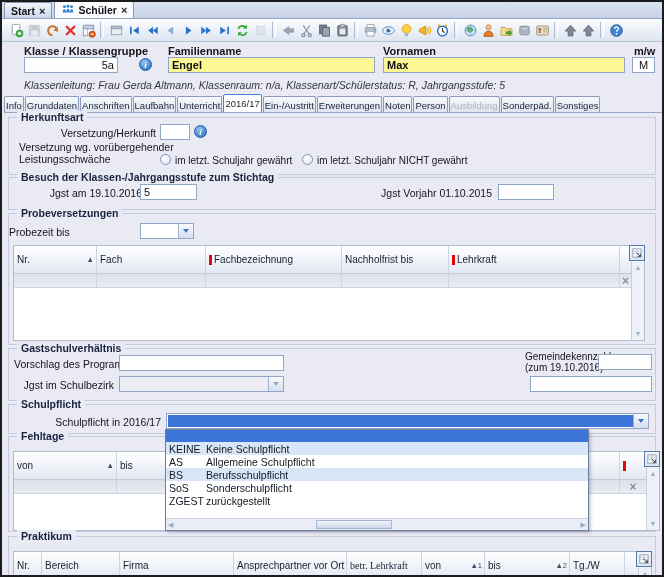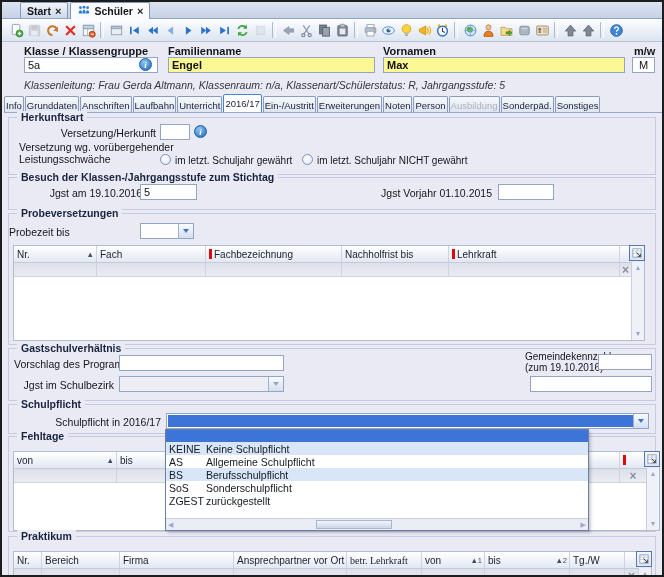--- a/index.html
+++ b/index.html
@@ -2,21 +2,21 @@
 <html><head>
 <meta charset="utf-8">
 <style>
   html,body{margin:0;padding:0;background:#fff;}
   .window{position:relative;width:664px;height:577px;box-sizing:border-box;border:2px solid #1c1c1c;
     background:#e9eaf4;overflow:hidden;font-family:"Liberation Sans",sans-serif;font-size:11px;color:#15151a;}
   .lbl{position:absolute;font-size:10.5px;white-space:nowrap;}
   .b{font-weight:bold;font-size:11px;}
   
   #doctabs{position:absolute;left:0;top:0;right:0;height:17px;background:linear-gradient(#dbe3f1,#c7d2e6);
-    border-bottom:1px solid #93a3c4;display:flex;align-items:flex-start;padding-left:18px;box-sizing:border-box;}
+    border-bottom:1px solid #93a3c4;display:flex;align-items:flex-end;padding-left:2px;box-sizing:border-box;}
   .doctab{height:15px;display:flex;align-items:center;gap:3px;padding:0 6px;margin-right:2px;
     border:1px solid #8296ba;border-bottom:none;border-radius:2px 2px 0 0;
     background:linear-gradient(#f3f6fb,#ccd7ea);font-weight:bold;font-size:10.5px;}
   .doctab.active{background:#f9fbfd;height:16px;}
   .closex{font-weight:bold;font-size:11px;color:#222;margin-left:1px;line-height:10px;}
   .dticon svg{width:14px;height:13px;}
   
   #toolbar{position:absolute;left:0;top:17px;right:0;height:23px;background:linear-gradient(#fcfdff,#dde5f1);
     border-bottom:1px solid #b7c3d7;display:flex;align-items:center;padding-left:5px;box-sizing:border-box;}
   .tbtn{width:18px;height:18px;display:flex;align-items:center;justify-content:center;flex:none;}
@@ -48,21 +48,21 @@
     border:1px solid #8a9cbe;border-bottom:none;border-radius:2px 2px 0 0;font-size:9.5px;
     background:linear-gradient(#f6f8fb,#dde4f0);color:#1c2236;flex:none;}
   .navtab.active{background:#fff;border:1px solid #3f86d8;height:17px;position:relative;z-index:2;}
   .navtab.disabled{color:#aeb2bc;}
   
   .fs{position:absolute;border:1px solid #c6cade;box-sizing:border-box;}
   .lg{position:absolute;top:-7px;left:8px;padding:0 4px;background:#e9eaf4;font-weight:bold;font-size:10.5px;
     color:#18233e;white-space:nowrap;}
   
   .tbl{position:absolute;background:#fff;border:1px solid #b3bccc;box-sizing:border-box;}
-  .thead{display:flex;height:17px;background:linear-gradient(#ffffff,#e2e8f2);border-bottom:1px solid #c3cad8;box-sizing:border-box;}
+  .thead{display:flex;height:28px;background:linear-gradient(#ffffff,#e2e8f2);border-bottom:1px solid #c3cad8;box-sizing:border-box;}
   .th{box-sizing:border-box;border-right:1px solid #cdd3e0;display:flex;align-items:center;
     padding:0 2px 0 3px;font-size:10px;white-space:nowrap;overflow:hidden;flex:none;color:#1a1f2e;}
   .th.fill{flex:1;border-right:none;padding-right:14px;}
   .req{width:3px;height:10px;background:#e00808;margin-right:2px;flex:none;}
   .sort{margin-left:auto;font-size:7.5px;color:#404d66;flex:none;}
   .tfilter{display:flex;height:13px;border-bottom:1px solid #cdd3e0;background:#e4e6f0;}
   .tf{box-sizing:border-box;border-right:1px solid #cdd3e0;background:linear-gradient(#dde0ea,#eaecf4);flex:none;}
   .tf.fill{flex:1;border-right:none;display:flex;align-items:center;justify-content:center;padding-right:13px;}
   .clrx{font-weight:bold;color:#868f9e;font-size:12px;line-height:10px;}
   .vsb{position:absolute;top:16px;right:0;bottom:0;width:13px;border-left:1px solid #c9cfdc;background:#eef1f7;
@@ -312,21 +312,21 @@
       <span class="tbtn">
         <svg viewBox="0 0 16 16">
           <circle cx="8" cy="8" r="6.2" fill="#3d86d8" stroke="#2a5f9e"></circle>
           <path d="M6 6.2q.2-2 2-2t2 1.8q0 1.2-1.2 1.8-.8.4-.8 1.4" fill="none" stroke="#fff" stroke-width="1.4"></path>
           <circle cx="8" cy="11.6" r=".9" fill="#fff"></circle>
         </svg>
       </span>
     </div>
 
   <div class="lbl b" style="left:22px;top:43px">Klasse / Klassengruppe</div>
-  <input class="inp" style="left: 22px; top: 55px; width: 134px; background: rgb(253, 254, 255);" readonly="" value="5a">
+  <input class="inp" style="left: 22px; top: 55px; width: 94px; background: rgb(253, 254, 255); text-align: right;" readonly="" value="5a">
   <div class="infoico" style="left:137px;top:56px">i</div>
 
   <div class="lbl b" style="left:166px;top:43px">Familienname</div>
   <input class="inp yellow" style="left: 166px; top: 55px; width: 207px;" readonly="" value="Engel">
 
   <div class="lbl b" style="left:381px;top:43px">Vornamen</div>
   <input class="inp yellow" style="left: 381px; top: 55px; width: 242px;" readonly="" value="Max">
 
   <div class="lbl b" style="left:632px;top:43px">m/w</div>
   <input class="inp" style="left: 630px; top: 55px; width: 23px; text-align: center;" readonly="" value="M">

